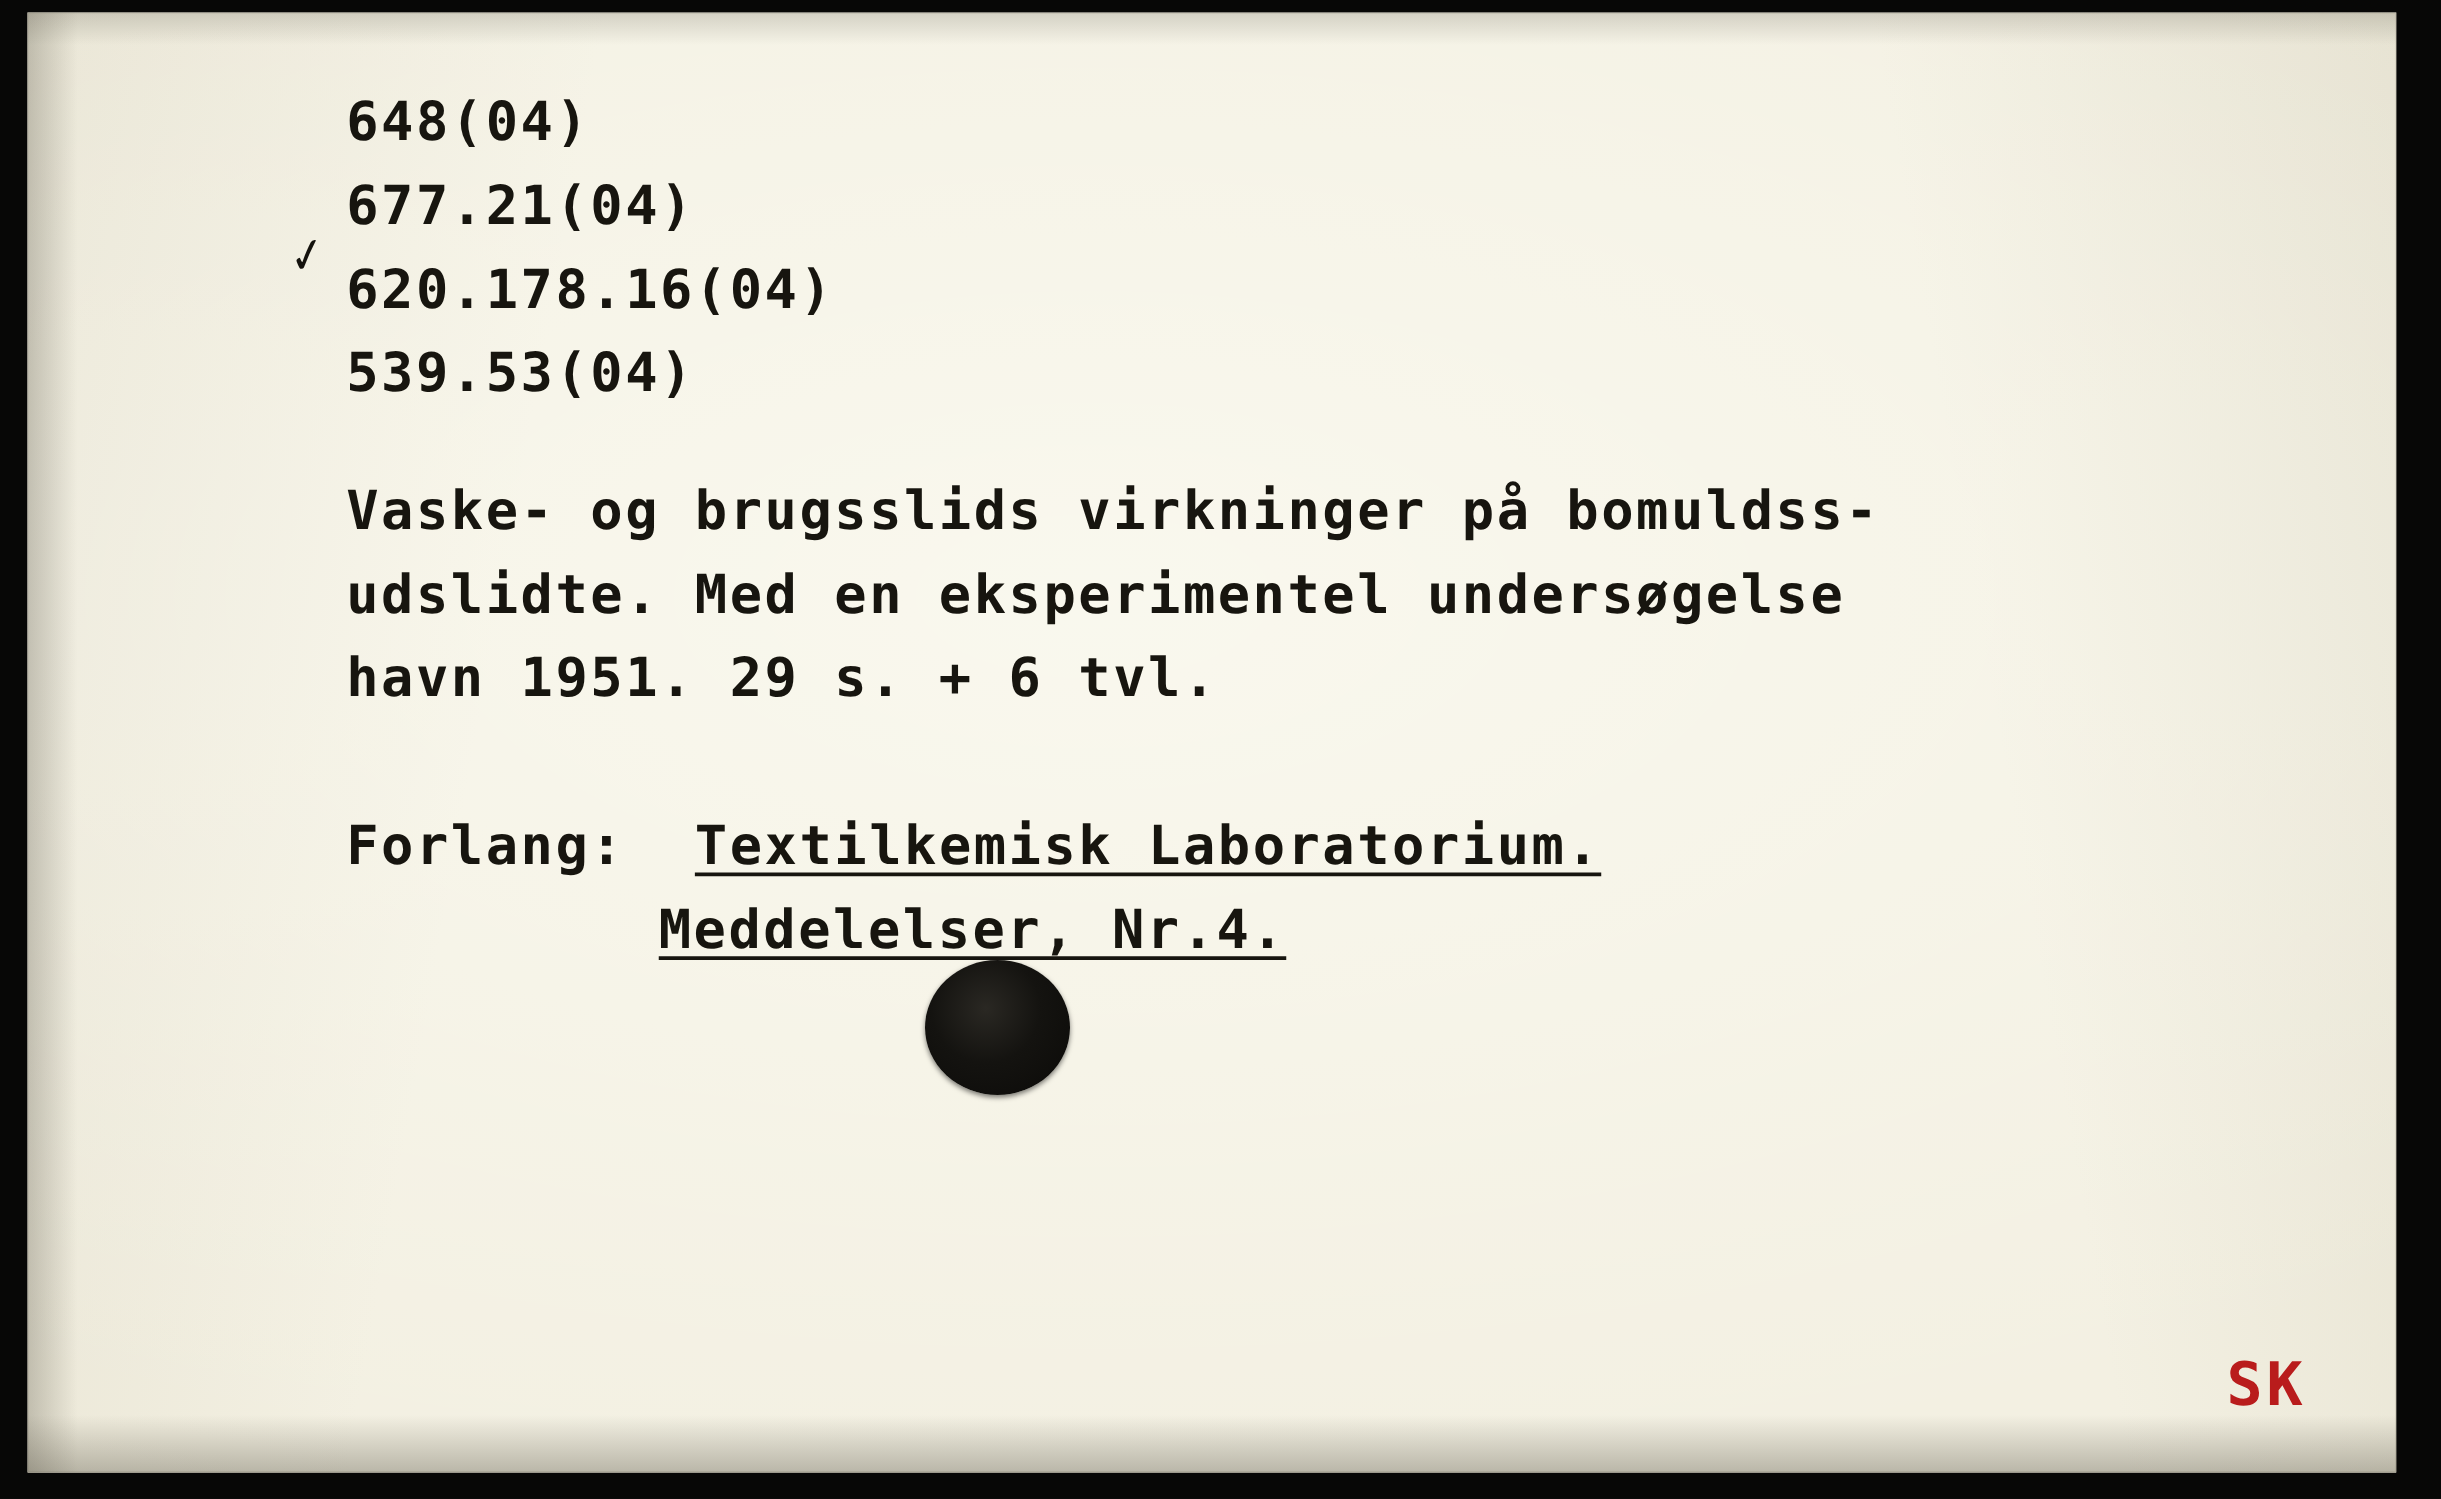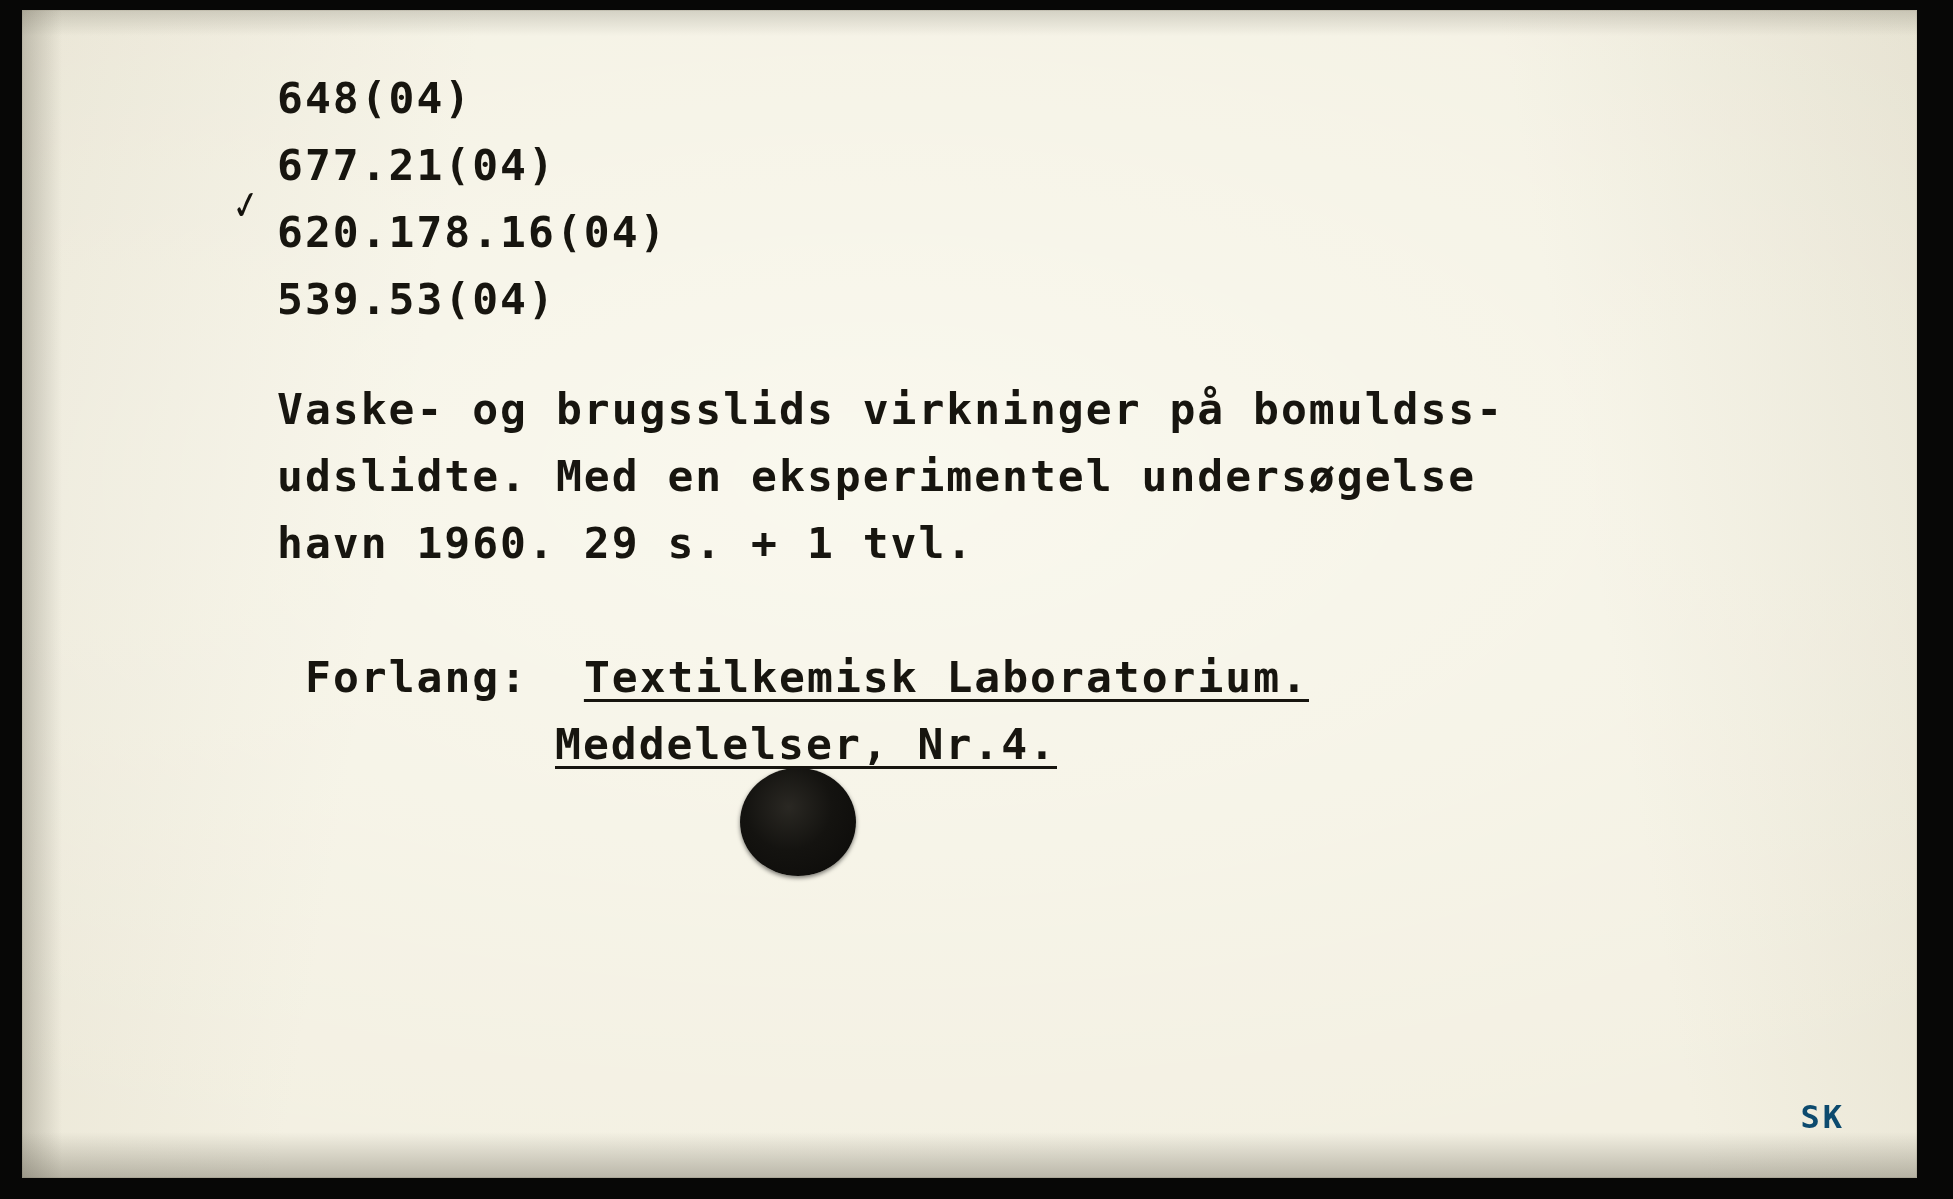--- a/index.html
+++ b/index.html
@@ -99,21 +99,20 @@
     transform: rotate(-8deg) scaleX(0.85);
   }
 
   #abstract-block {
     margin-top: 43px;
   }
 
   #forlang-block {
     margin-top: 67px;
     position: relative;
-    margin-left: 28px;
   }
   .underlined {
     text-decoration: underline;
     text-decoration-thickness: 3px;
     text-underline-offset: 7px;
   }
   .indent-sub {
     padding-left: 250px;
   }
 
@@ -128,23 +127,23 @@
     background: radial-gradient(circle at 42% 36%, #2a2823 0%, #141310 45%, #0b0a08 100%);
     box-shadow: 0 2px 4px rgba(0,0,0,0.5);
   }
 
   
   #sk-stamp {
     position: absolute;
     right: 72px;
     bottom: 42px;
     font-family: "DejaVu Sans Mono", monospace;
-    font-size: 32px;
+    font-size: 48px;
     letter-spacing: 3px;
-    color: #0c4a6e;
+    color: #b91c1c;
     font-weight: bold;
   }
 </style>
 </head>
 <body>
 
 <div id="card-scan">
 
   <div id="card">
 
@@ -159,21 +158,21 @@
         <span id="checkmark">✓</span>
         <div class="line">648(04)</div>
         <div class="line">677.21(04)</div>
         <div class="line">620.178.16(04)</div>
         <div class="line">539.53(04)</div>
       </div>
 
       <div id="abstract-block">
         <div class="line">Vaske- og brugsslids virkninger på bomuldss-</div>
         <div class="line">udslidte. Med en eksperimentel undersøgelse</div>
-        <div class="line">havn 1960. 29 s. + 1 tvl.</div>
+        <div class="line">havn 1951. 29 s. + 6 tvl.</div>
       </div>
 
       <div id="forlang-block">
         <div class="line"><span>Forlang:</span><span>  </span><span class="underlined">Textilkemisk Laboratorium.</span></div>
         <div class="line indent-sub"><span class="underlined">Meddelelser, Nr.4.</span></div>
       </div>
 
     </div>
 
     <div id="punch-hole"></div>

